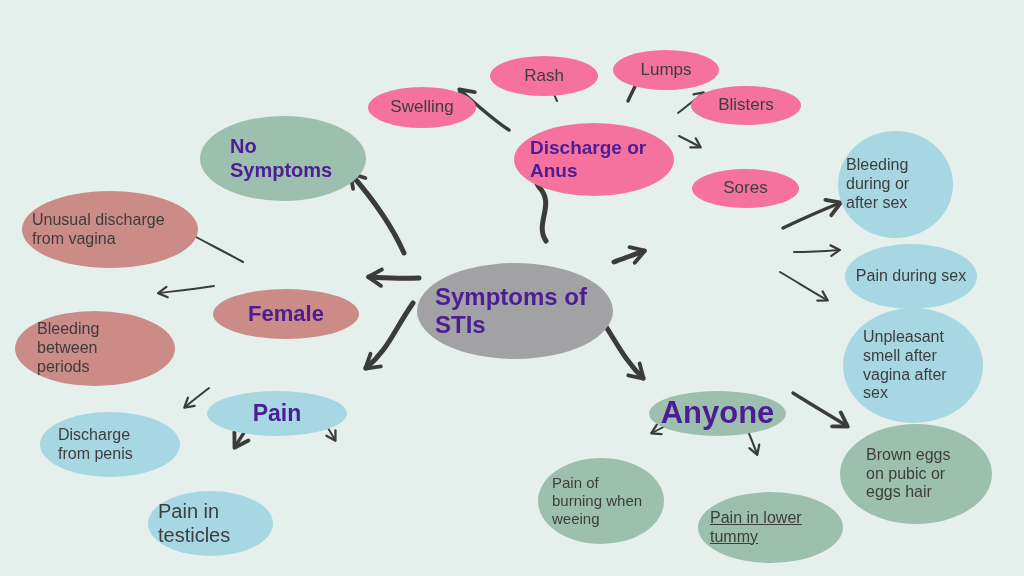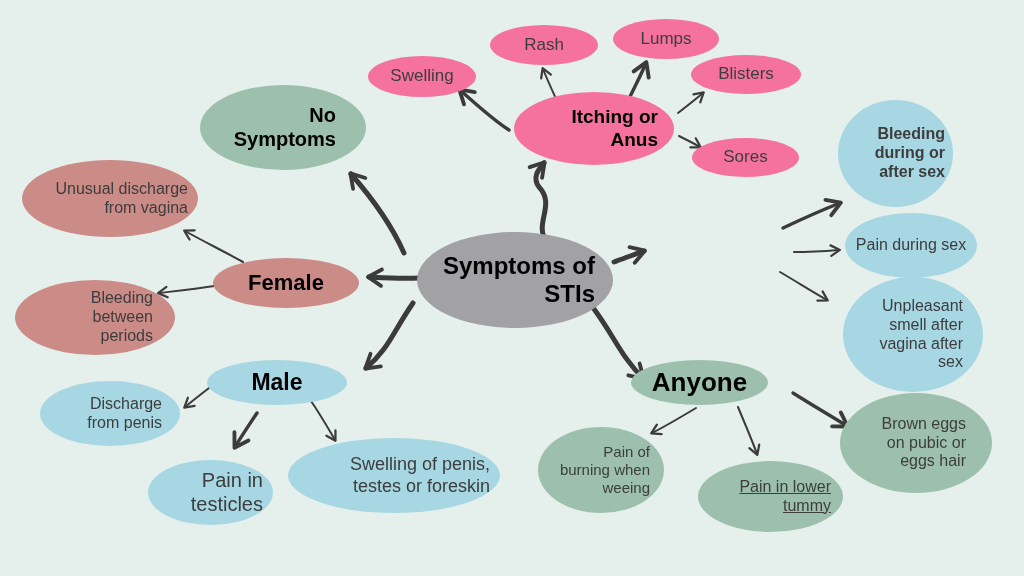--- a/index.html
+++ b/index.html
@@ -18,24 +18,25 @@
   .arrows path.a{fill:none;stroke:var(--arrow);stroke-linecap:round;}
   .a.thick{stroke-width:5;marker-end:url(#headThick);}
   .a.mid{stroke-width:3.4;marker-end:url(#headThick);}
   .a.thin{stroke-width:2;marker-end:url(#headThin);}
   .mk{fill:none;stroke:var(--arrow);stroke-linecap:round;stroke-linejoin:round;}
   .mk-thick{stroke-width:1.6;}
   .mk-thin{stroke-width:1.5;}
   .node{
     position:absolute;border-radius:50%;
     display:flex;align-items:center;justify-content:center;
-    text-align:right;line-height:1.18;box-sizing:border-box;
+    text-align:left;line-height:1.18;box-sizing:border-box;
     color:var(--text);
+    margin-top:31px;
   }
-  .branch{font-weight:bold;color:#000000;}
+  .branch{font-weight:bold;color:#4c1d95;}
   .pink{background:var(--pink);}
   .rose{background:var(--rose);}
   .green{background:var(--green);}
   .blue{background:var(--blue);}
   .gray{background:var(--root-fill);}
 </style>
 </head>
 <body>
 
 <div class="canvas">
@@ -76,38 +77,37 @@
 
     <path class="a thin" d="M 696 408 C 681 417 666 426 652 433"></path>
     <path class="a thin" d="M 738 407 C 745 424 752 440 757 454"></path>
     <path class="a mid" d="M 793 393 C 812 405 831 416 847 426"></path>
   </svg>
 
   <div class="node gray branch" style="left:417px;top:232px;width:196px;height:96px;font-size:24px;padding:0 18px;">Symptoms of STIs</div>
 
   <div class="node green branch" style="left:200px;top:85px;width:166px;height:85px;font-size:20px;padding:0 30px;">No Symptoms</div>
 
-  <div class="node pink branch" style="left:514px;top:92px;width:160px;height:73px;font-size:19px;padding:0 16px;">Itching or Anus</div>
+  <div class="node pink branch" style="left:514px;top:92px;width:160px;height:73px;font-size:19px;padding:0 16px;">Discharge or Anus</div>
   <div class="node pink" style="left:368px;top:56px;width:108px;height:41px;font-size:17px;">Swelling</div>
   <div class="node pink" style="left:490px;top:25px;width:108px;height:40px;font-size:17px;">Rash</div>
   <div class="node pink" style="left:613px;top:19px;width:106px;height:40px;font-size:17px;">Lumps</div>
   <div class="node pink" style="left:691px;top:55px;width:110px;height:39px;font-size:17px;">Blisters</div>
   <div class="node pink" style="left:692px;top:138px;width:107px;height:39px;font-size:17px;">Sores</div>
 
   <div class="node rose branch" style="left:213px;top:258px;width:146px;height:50px;font-size:22px;">Female</div>
   <div class="node rose" style="left:22px;top:160px;width:176px;height:77px;font-size:16px;padding:0 10px;">Unusual discharge from vagina</div>
   <div class="node rose" style="left:15px;top:280px;width:160px;height:75px;font-size:16px;padding:0 22px;">Bleeding between periods</div>
 
-  <div class="node blue" style="left:838px;top:100px;width:115px;height:107px;font-size:16px;padding:0 8px;font-weight:bold;">Bleeding during or after sex</div>
+  <div class="node blue" style="left:838px;top:100px;width:115px;height:107px;font-size:16px;padding:0 8px;">Bleeding during or after sex</div>
   <div class="node blue" style="left:845px;top:213px;width:132px;height:65px;font-size:16px;padding:0 8px;">Pain during sex</div>
   <div class="node blue" style="left:843px;top:277px;width:140px;height:115px;font-size:16px;padding:0 20px;">Unpleasant smell after vagina after sex</div>
 
-  <div class="node blue branch" style="left:207px;top:360px;width:140px;height:45px;font-size:23px;">Male</div>
+  <div class="node blue branch" style="left:207px;top:360px;width:140px;height:45px;font-size:23px;">Pain</div>
   <div class="node blue" style="left:40px;top:381px;width:140px;height:65px;font-size:16px;padding:0 18px;">Discharge from penis</div>
   <div class="node blue" style="left:148px;top:460px;width:125px;height:65px;font-size:20px;padding:0 10px;">Pain in testicles</div>
-  <div class="node blue" style="left:288px;top:438px;width:212px;height:75px;font-size:18px;padding:0 10px;">Swelling of penis, testes or foreskin</div>
 
-  <div class="node green branch" style="left:631px;top:360px;width:137px;height:45px;font-size:26px;">Anyone</div>
+  <div class="node green branch" style="left:649px;top:360px;width:137px;height:45px;font-size:31px;">Anyone</div>
   <div class="node green" style="left:538px;top:427px;width:126px;height:86px;font-size:15px;padding:0 14px;">Pain of burning when weeing</div>
   <div class="node green" style="left:698px;top:461px;width:145px;height:71px;font-size:16px;padding:0 12px;text-decoration:underline;">Pain in lower tummy</div>
   <div class="node green" style="left:840px;top:393px;width:152px;height:100px;font-size:16px;padding:0 26px;">Brown eggs on pubic or eggs hair</div>
 
 </div>
 
 </body></html>

